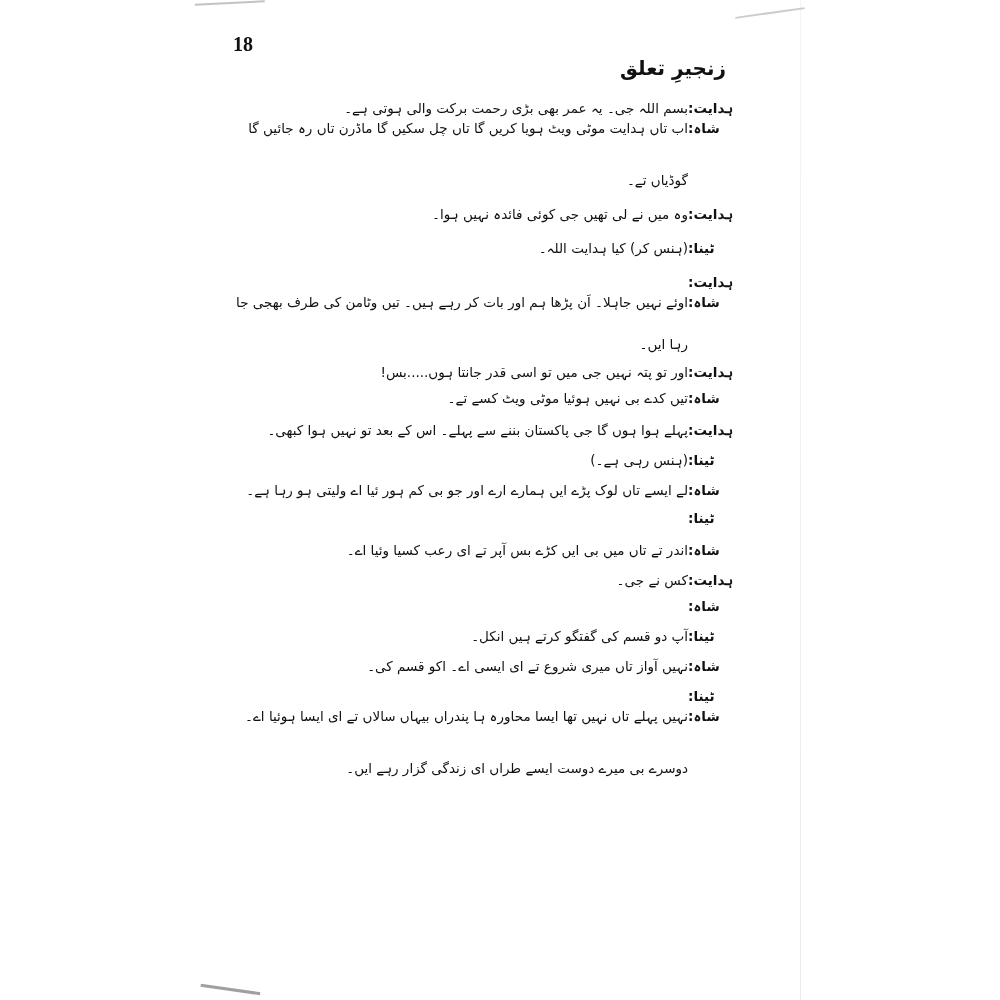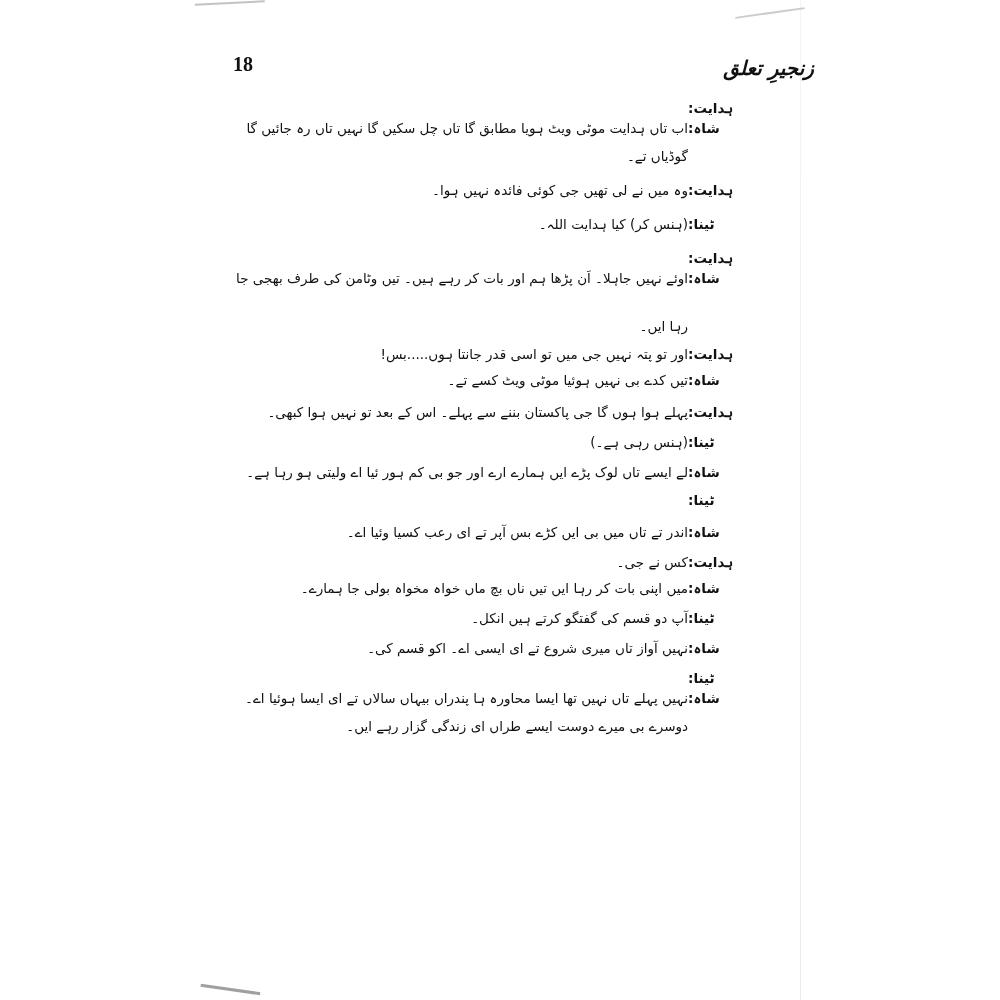--- a/index.html
+++ b/index.html
@@ -18,84 +18,85 @@
   }
   .scan-top-r {
     position: absolute; left: 735px; top: 12px; width: 70px; height: 2px;
     background: #aaa; transform: rotate(-8deg); opacity: .6;
   }
   .scan-bottom {
     position: absolute; left: 200px; top: 988px; width: 60px; height: 6px;
     border-top: 3px solid #777; transform: rotate(8deg); opacity: .7;
   }
   .page-number {
-    position: absolute; left: 233px; top: 53px;
+    position: absolute; left: 233px; top: 33px;
     font-family: "Liberation Serif", serif; font-weight: bold; font-size: 20px;
   }
   .running-title {
-    position: absolute; left: 624px; top: 56px; width: 190px; text-align: right;
-    direction: rtl; font-size: 20px; font-weight: bold; font-style: italic;
+    position: absolute; left: 578px; top: 56px; width: 190px; text-align: center;
+    direction: rtl; font-size: 20px; font-weight: bold;
   }
   .dialogue {
     position: absolute; left: 220px; top: 98px; width: 580px;
     direction: rtl;
   }
   .line {
     display: flex; flex-direction: row; direction: rtl;
     font-size: 13.5px; line-height: 20px;
   }
   .speaker {
     flex: 0 0 60px; width: 60px; padding-right: 52px; box-sizing: content-box;
     font-weight: bold; text-align: left; white-space: nowrap;
   }
   .speech { flex: 1; text-align: right; padding-left: 6px; }
-  .speech .cont { display: block; margin-top: 8px; }
+  .speech .cont { display: block; margin-top: 32px; }
   .english {
     font-family: "Liberation Serif", serif; direction: ltr;
     font-size: 17px; text-align: left; padding-left: 65px; margin: 14px 0 6px 0;
   }
 </style>
 </head>
 <body>
 
 <div class="page-edge"></div>
 <div class="scan-top"></div>
 <div class="scan-top-r"></div>
 <div class="scan-bottom"></div>
 
 <div class="page-number">18</div>
 <div class="running-title">زنجیرِ تعلق</div>
 
 <div class="dialogue">
   <div class="line">
     <span class="speaker">ہدایت:</span>
+    <span class="speech">بسم اللہ جی۔ یہ عمر بھی بڑی رحمت برکت والی ہوتی ہے۔</span>
   </div>
   <div class="line">
     <span class="speaker">شاہ:</span>
     <span class="speech">
-      <span>اب تاں ہدایت موٹی ویٹ ہویا مطابق گا تاں چل سکیں گا نہیں تاں رہ جائیں گا</span>
+      <span>اب تاں ہدایت موٹی ویٹ ہویا کریں گا تاں چل سکیں گا ماڈرن تاں رہ جائیں گا</span>
       <span class="cont">گوڈیاں تے۔</span>
     </span>
   </div>
   <div class="line" style="margin-top:14px">
     <span class="speaker">ہدایت:</span>
     <span class="speech">وہ میں نے لی تھیں جی کوئی فائدہ نہیں ہوا۔</span>
   </div>
   <div class="line" style="margin-top:14px">
     <span class="speaker">ٹینا:</span>
     <span class="speech">(ہنس کر) کیا ہدایت اللہ۔</span>
   </div>
   <div class="line" style="margin-top:14px">
     <span class="speaker">ہدایت:</span>
   </div>
   <div class="line">
     <span class="speaker">شاہ:</span>
     <span class="speech">
       <span>اوئے نہیں جاہلا۔ اَن پڑھا ہم اور بات کر رہے ہیں۔ تیں وٹامن کی طرف بھجی جا</span>
-      <span class="cont" style="margin-top:28px">رہا ایں۔</span>
+      <span class="cont" style="margin-top:22px">رہا ایں۔</span>
     </span>
   </div>
   <div class="line" style="margin-top:8px">
     <span class="speaker">ہدایت:</span>
     <span class="speech">اور تو پتہ نہیں جی میں تو اسی قدر جانتا ہوں.....بس!</span>
   </div>
   <div class="line" style="margin-top:6px">
     <span class="speaker">شاہ:</span>
     <span class="speech">تیں کدے بی نہیں ہوئیا موٹی ویٹ کسے تے۔</span>
   </div>
@@ -117,21 +118,20 @@
   <div class="line" style="margin-top:12px">
     <span class="speaker">شاہ:</span>
     <span class="speech">اندر تے تاں میں بی ایں کڑے بس آپر تے ای رعب کسیا وئیا اے۔</span>
   </div>
   <div class="line" style="margin-top:10px">
     <span class="speaker">ہدایت:</span>
     <span class="speech">کس نے جی۔</span>
   </div>
   <div class="line" style="margin-top:6px">
     <span class="speaker">شاہ:</span>
-    <span class="speech">میں اپنی بات کر رہا ایں تیں ناں بچ ماں خواہ مخواہ بولی جا ہمارے۔</span>
   </div>
   <div class="line" style="margin-top:10px">
     <span class="speaker">ٹینا:</span>
     <span class="speech">آپ دو قسم کی گفتگو کرتے ہیں انکل۔</span>
   </div>
   <div class="line" style="margin-top:10px">
     <span class="speaker">شاہ:</span>
     <span class="speech">نہیں آواز تاں میری شروع تے ای ایسی اے۔ اکو قسم کی۔</span>
   </div>
   <div class="line" style="margin-top:10px">

